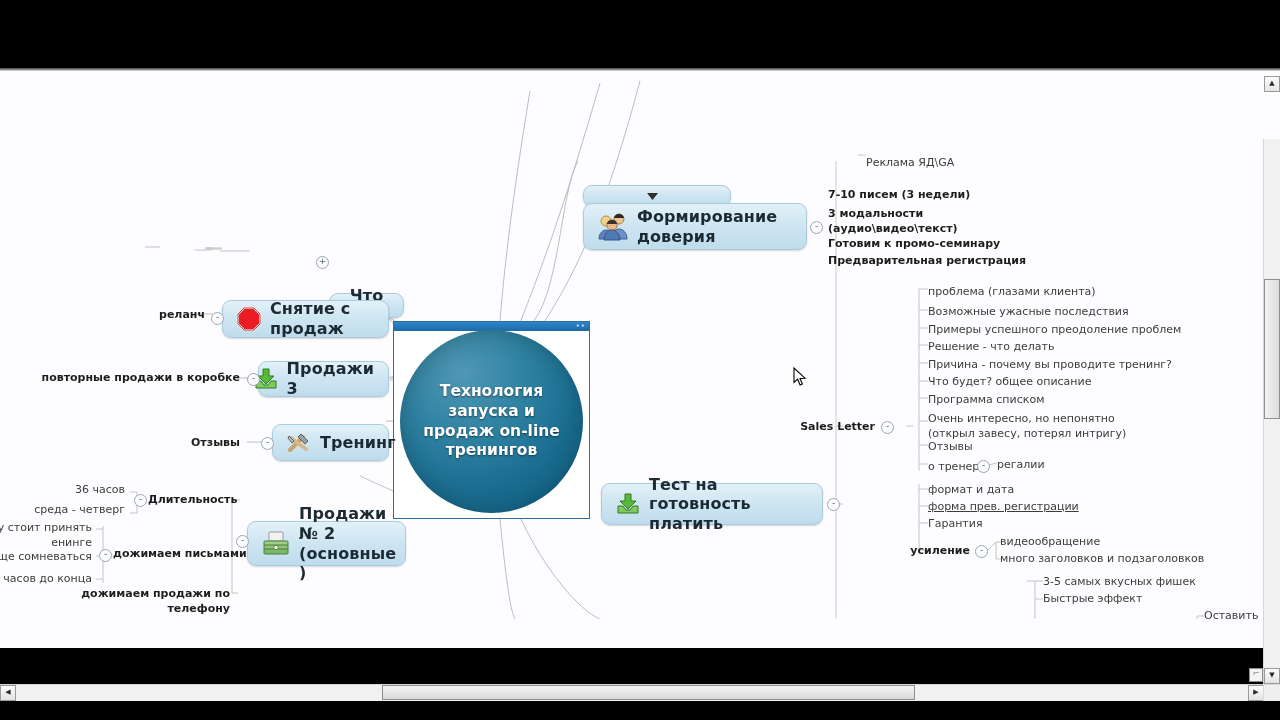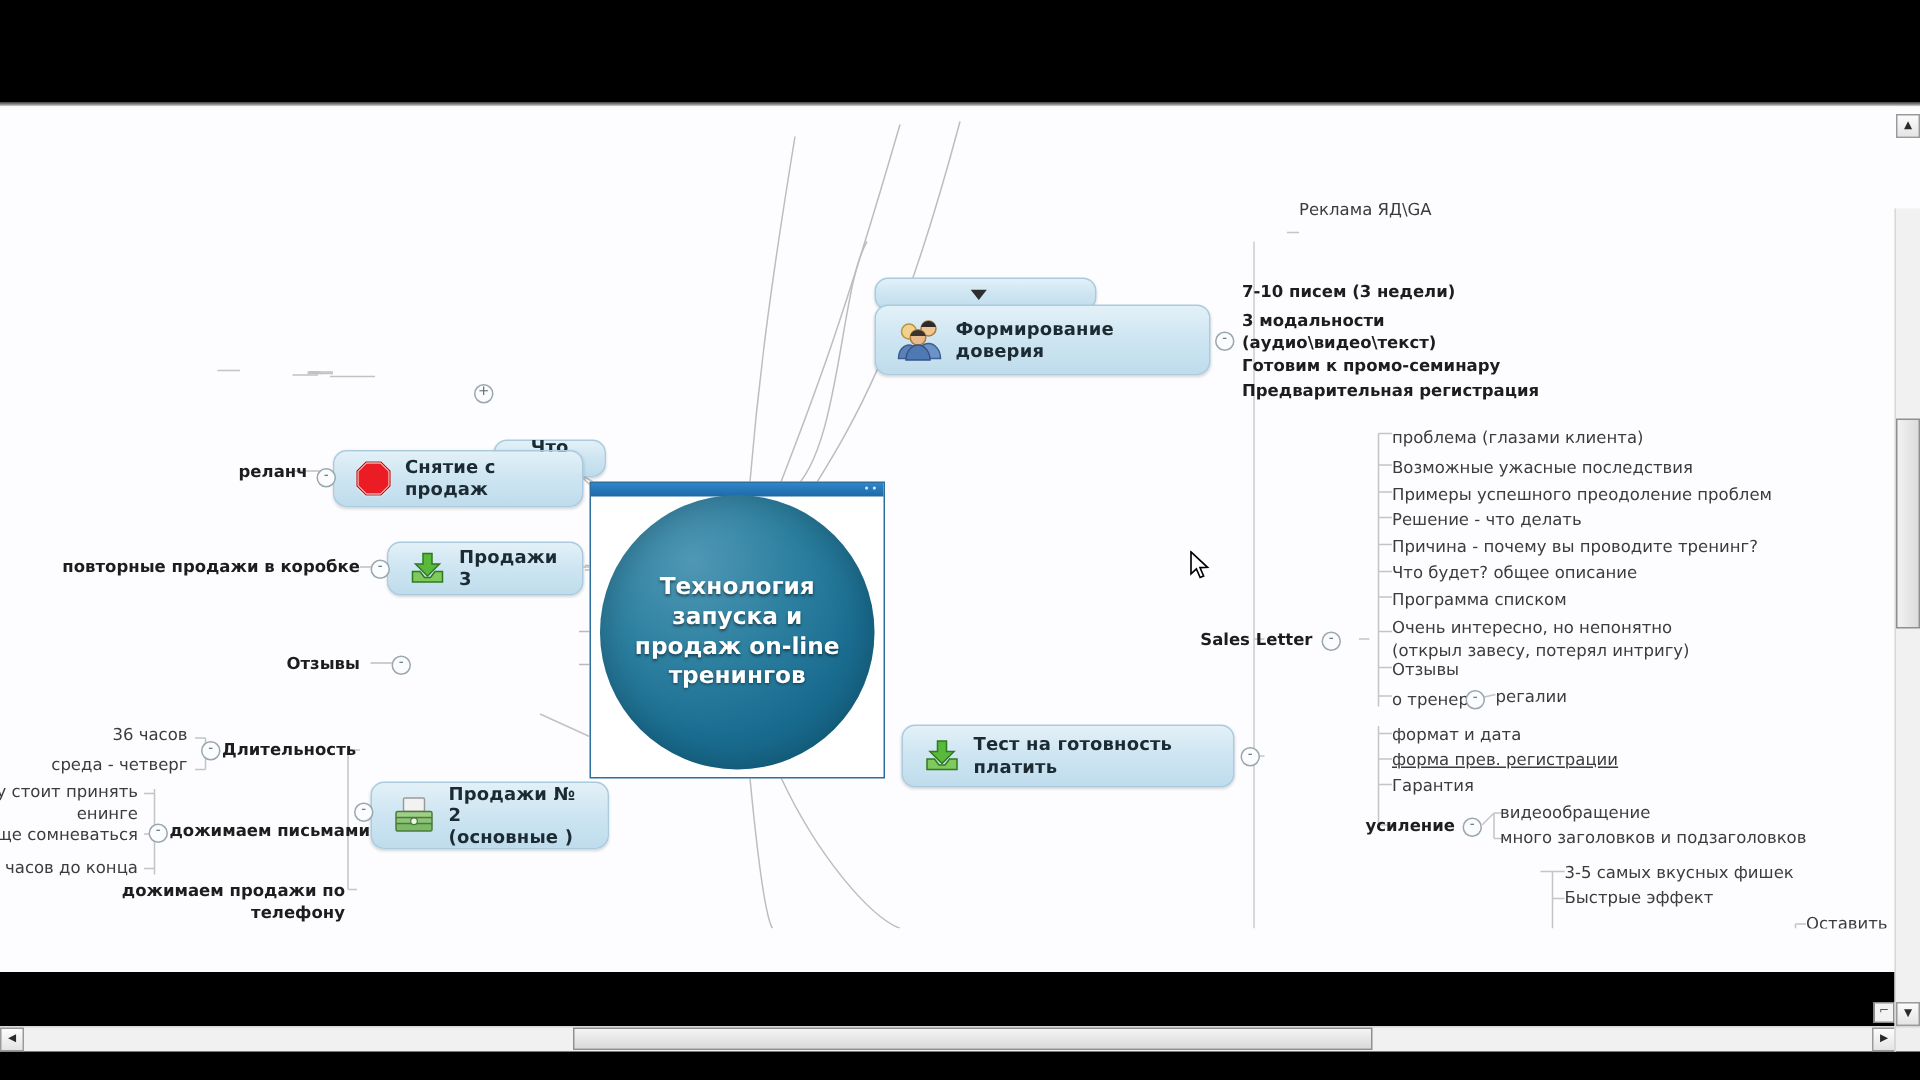--- a/index.html
+++ b/index.html
@@ -19,21 +19,21 @@
   .canvas{position:absolute;left:0;top:3px;width:1264px;height:548px;
           background:#fdfcff;overflow:hidden;}
   .canvas-svg{position:absolute;left:0;top:0;}
 
   
   .node{position:absolute;box-sizing:border-box;border-radius:9px;
         background:linear-gradient(#e3f1f8,#cfe6f2 45%,#bfdcec);
         border:1px solid #a9cbdd;display:flex;align-items:center;
         box-shadow:0 1px 2px rgba(0,0,0,.16);padding:0 14px;}
   .node .ico{flex:0 0 auto;margin-right:9px;line-height:0;}
-  .node .lbl{font-size:12px;font-weight:bold;color:#1c2b33;line-height:1.22;
+  .node .lbl{font-size:16px;font-weight:bold;color:#1c2b33;line-height:1.22;
              white-space:pre-line;letter-spacing:.1px;}
 
   .node.plain{justify-content:center;margin-top:44px;}
   .node.plain .lbl{text-align:center;}
 
   
   .root-frame{position:absolute;left:393px;top:250px;width:197px;height:198px;
               background:#ffffff;border:1px solid #2b6f9c;box-sizing:border-box;}
   .root-title{position:absolute;left:0;top:0;width:100%;height:9px;
               background:linear-gradient(#2f86c8,#1c6aa8);}
@@ -239,20 +239,31 @@
           <svg width="24" height="22" viewBox="0 0 24 22">
             <path d="M9 1 h6 v7 h5 l-8 8 -8 -8 h5 z" fill="#58b93b" stroke="#2f7a1f" stroke-width="1"></path>
             <path d="M2 13 h5 l3 4 h4 l3 -4 h5 v7 h-20 z" fill="#7fc95e" stroke="#2f7a1f" stroke-width="1"></path>
           </svg>
         </span>
         <span class="lbl">Продажи 3</span>
       </div>
       <div class="tog" style="left:247px;top:302px;">-</div>
       <div class="tl b r" style="left:40px;top:300px;width:200px;">повторные продажи в коробке</div>
 
+      <div class="node" style="left:272px;top:353px;width:117px;height:37px;">
+        <span class="ico">
+          <svg width="24" height="22" viewBox="0 0 24 22">
+            <path d="M3 18 L16 5" stroke="#c9a46a" stroke-width="4" stroke-linecap="round"></path>
+            <path d="M14 2 L21 9 L18 12 L11 5 Z" fill="#9aa0a6" stroke="#5c6166" stroke-width="1"></path>
+            <path d="M4 6 L19 17" stroke="#d9b887" stroke-width="4" stroke-linecap="round"></path>
+            <path d="M2 4 L7 9 L5 11 L1 6 Z" fill="#b9bec3" stroke="#5c6166" stroke-width="1"></path>
+          </svg>
+        </span>
+        <span class="lbl">Тренинг</span>
+      </div>
       <div class="tog" style="left:261px;top:366px;">-</div>
       <div class="tl b r" style="left:170px;top:365px;width:70px;">Отзывы</div>
 
       <div class="node" style="left:247px;top:450px;width:159px;height:45px;">
         <span class="ico">
           <svg width="28" height="26" viewBox="0 0 28 26">
             <rect x="7" y="1" width="14" height="9" rx="1" fill="#f2f2f2" stroke="#9a9a9a"></rect>
             <rect x="2" y="10" width="24" height="5" rx="1" fill="#9fd08a" stroke="#4d7a3c"></rect>
             <rect x="2" y="14" width="24" height="5" rx="1" fill="#8cc578" stroke="#4d7a3c"></rect>
             <rect x="2" y="18" width="24" height="5" rx="1" fill="#7bba67" stroke="#4d7a3c"></rect>
@@ -271,21 +282,21 @@
 
       <div class="tl b" style="left:113px;top:476px;">дожимаем письмами</div>
       <div class="tog" style="left:99px;top:478px;">-</div>
       <div class="tl r" style="left:-30px;top:450px;width:122px;">нему стоит принять
 енинге</div>
       <div class="tl r" style="left:-30px;top:479px;width:122px;">те еще сомневаться</div>
       <div class="tl r" style="left:-30px;top:501px;width:122px;">сь 6 часов до конца</div>
 
       <div class="tl b r" style="left:20px;top:516px;width:210px;">дожимаем продажи по телефону</div>
 
-      <div class="tl" style="left:866px;top:62px;">Реклама ЯД\GA</div>
+      <div class="tl" style="left:866px;top:85px;">Реклама ЯД\GA</div>
 
       <div class="node" style="left:583px;top:132px;width:224px;height:47px;">
         <span class="ico">
           <svg width="30" height="28" viewBox="0 0 30 28">
             <circle cx="8" cy="8" r="5" fill="#f2d28a" stroke="#b9913f"></circle>
             <path d="M1 26 c0-6 4-9 7-9 s7 3 7 9 z" fill="#5b82b8" stroke="#3c5f92"></path>
             <circle cx="21" cy="6" r="5" fill="#f0c68f" stroke="#a87b45"></circle>
             <path d="M13 26 c0-6 4-10 8-10 s8 4 8 10 z" fill="#6c93c7" stroke="#3c5f92"></path>
             <circle cx="14" cy="12" r="5.2" fill="#e8b98a" stroke="#a87b45"></circle>
             <path d="M6 27 c0-6 4-10 8-10 s8 4 8 10 z" fill="#4f79b2" stroke="#35548a"></path>

